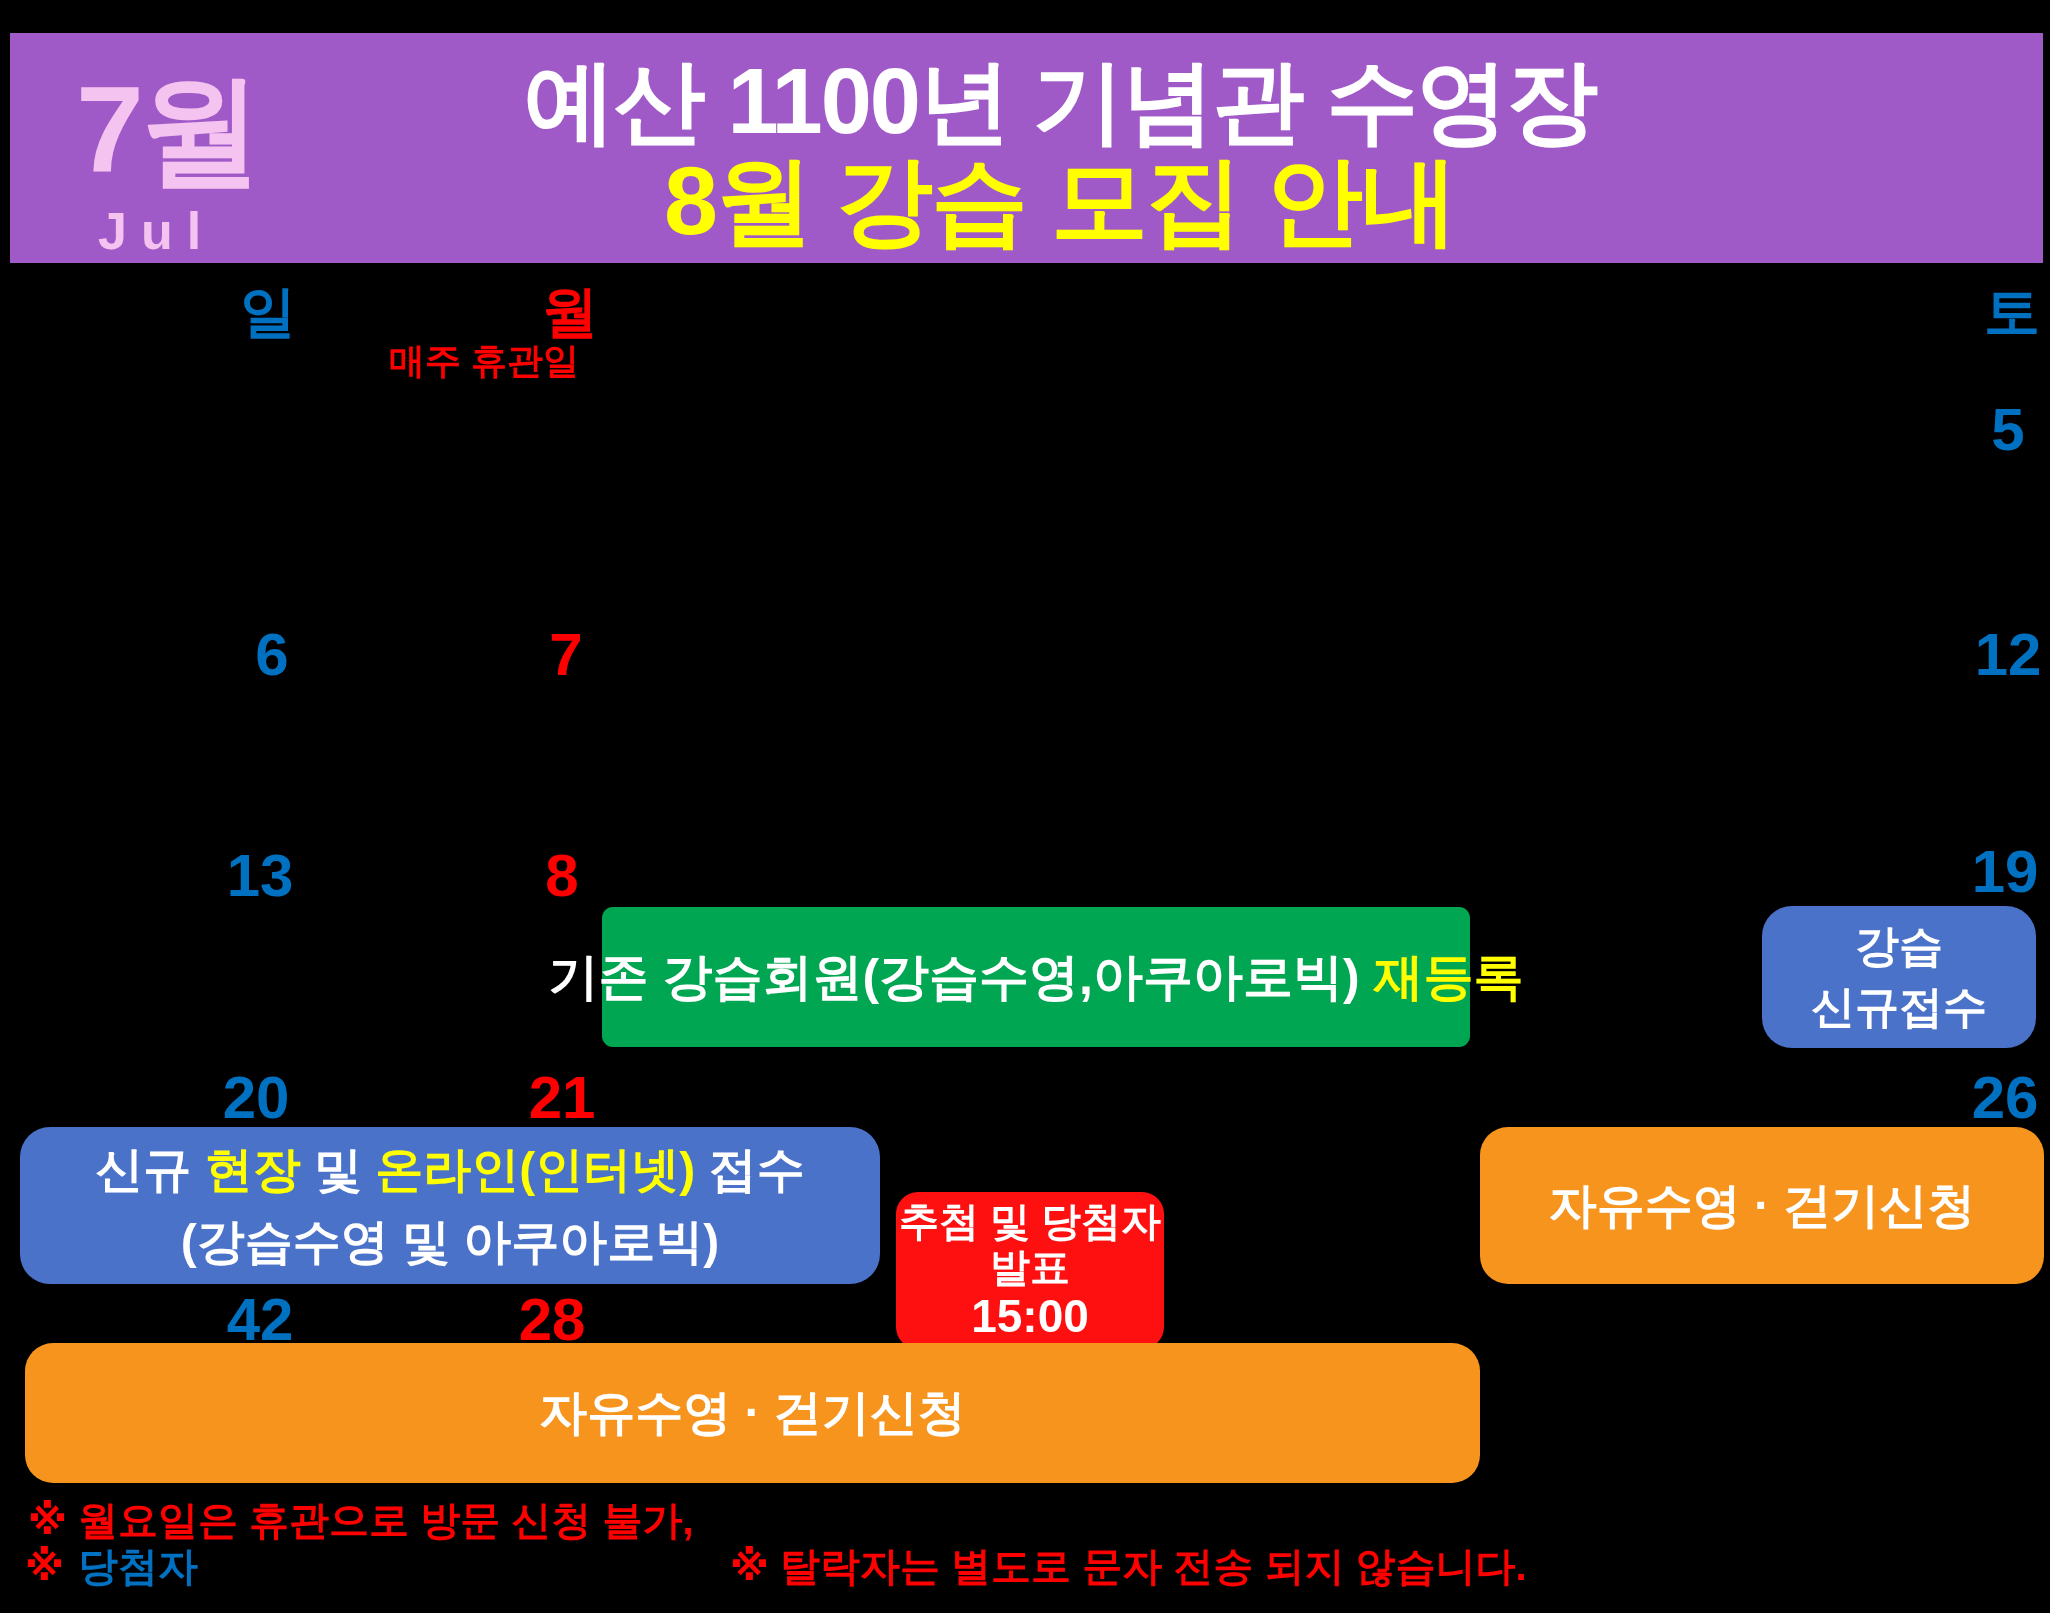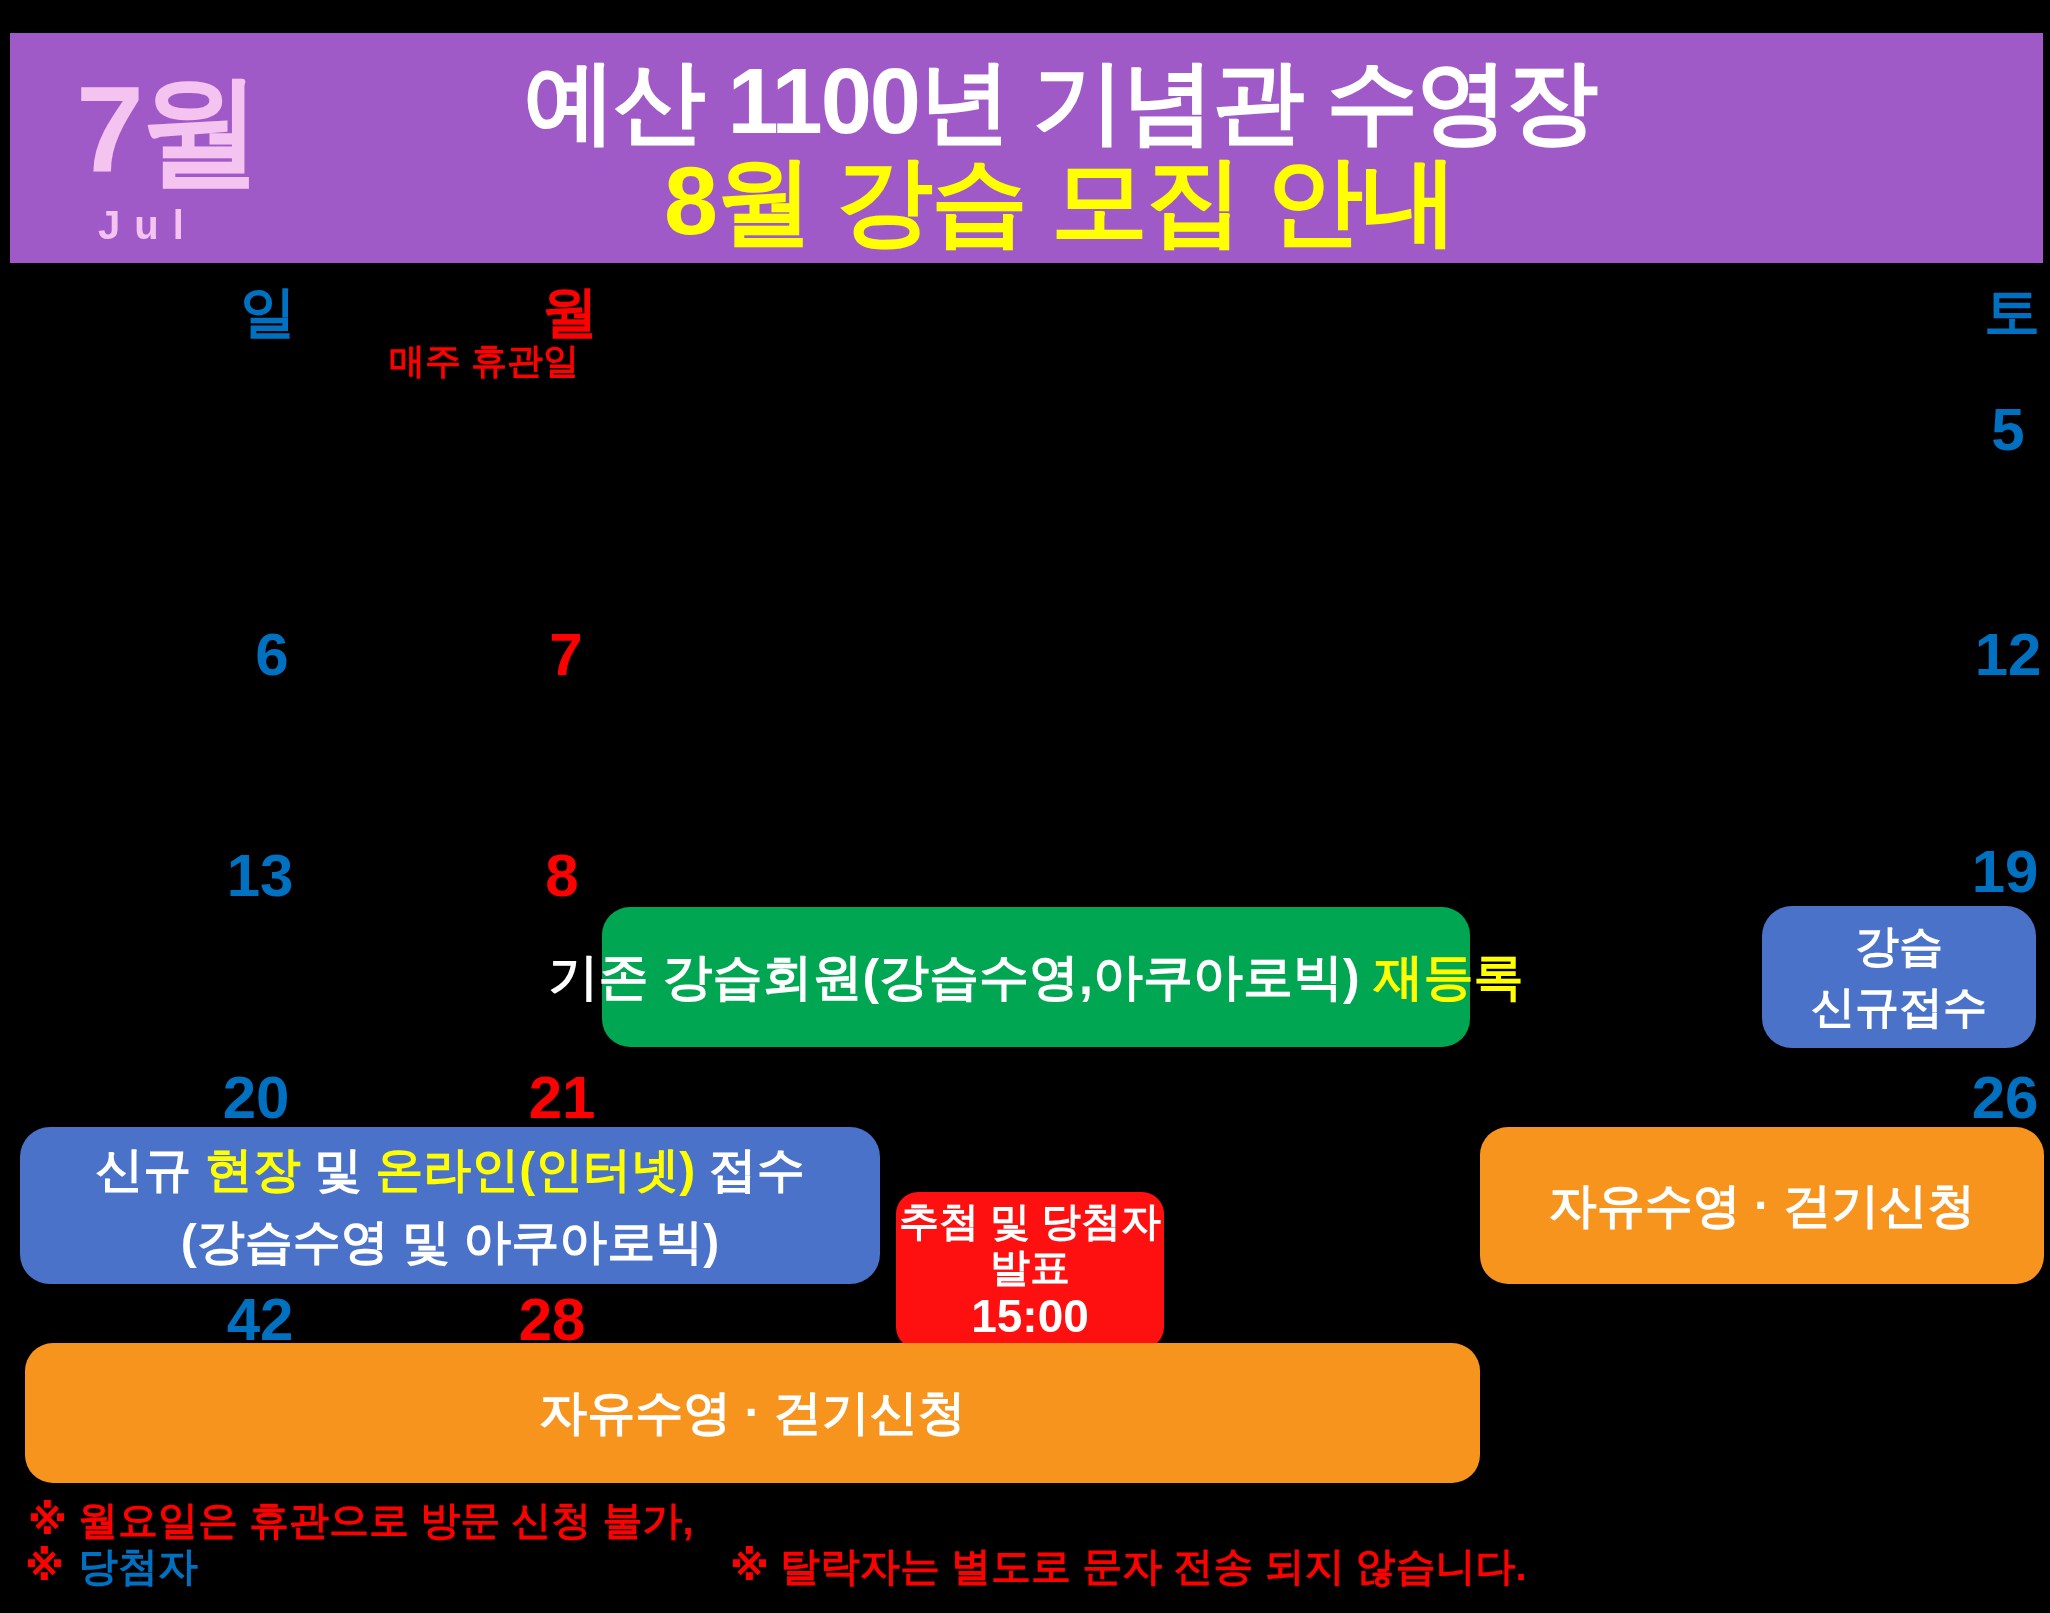--- a/index.html
+++ b/index.html
@@ -10,21 +10,21 @@
   
   .hdr {
     position:absolute; left:10px; top:33px; width:2033px; height:230px;
     background:#A05AC8;
   }
   .month-big {
     position:absolute; left:66px; top:36px; font-size:122px; line-height:1;
     font-weight:bold; color:#F5C3F0; letter-spacing:-4px; white-space:nowrap;
   }
   .month-en {
-    position:absolute; left:88px; top:172px; font-size:40px; line-height:1;
+    position:absolute; left:88px; top:172px; font-size:52px; line-height:1;
     font-weight:bold; color:#F5C3F0; letter-spacing:14px; white-space:nowrap;
   }
   .title-box {
     position:absolute; left:400px; top:18px; width:1300px; text-align:center;
     font-weight:bold; letter-spacing:-2px; white-space:nowrap;
   }
   .title-line1 { font-size:92px; line-height:100px; color:#FFFFFF; }
   .title-line2 { font-size:97px; line-height:100px; color:#FFFF00; }
   
   .abs-c { position:absolute; transform:translate(-50%,-50%); white-space:nowrap; line-height:1; }
@@ -32,21 +32,21 @@
   .note-sm { font-size:36px; font-weight:bold; color:#FF0000; }
   .date { font-size:60px; font-weight:bold; }
   .blue { color:#0070C0; }
   .red  { color:#FF0000; }
   
   .bar {
     position:absolute; display:flex; flex-direction:column;
     align-items:center; justify-content:center; text-align:center;
     color:#FFFFFF; font-weight:bold; white-space:nowrap;
   }
-  .bar-green  { left:602px;  top:907px;  width:868px;  height:140px; border-radius:28px; background:#00A651; font-size:50px; }
+  .bar-green  { left:602px;  top:907px;  width:868px;  height:140px; border-radius:11px; background:#00A651; font-size:50px; }
   .bar-bluesm { left:1762px; top:906px;  width:274px;  height:142px; border-radius:30px; background:#4A72C8; font-size:44px; line-height:1.38; }
   .bar-bluelg { left:20px;   top:1127px; width:860px;  height:157px; border-radius:30px; background:#4A72C8; font-size:48px; line-height:1.5; }
   .bar-red    { left:896px;  top:1192px; width:268px;  height:157px; border-radius:22px; background:#FF1010; font-size:40px; line-height:1.15; }
   .bar-orgr   { left:1480px; top:1127px; width:564px;  height:157px; border-radius:28px; background:#F7941E; font-size:48px; }
   .bar-orgb   { left:25px;   top:1343px; width:1455px; height:140px; border-radius:28px; background:#F7941E; font-size:48px; }
   .yel { color:#FFFF00; }
   .time-lg { font-size:46px; }
   
   .fnote { position:absolute; font-size:40px; font-weight:bold; line-height:1; white-space:nowrap; }
   .fn1 { left:28px;  top:1500px; color:#FF0000; }

